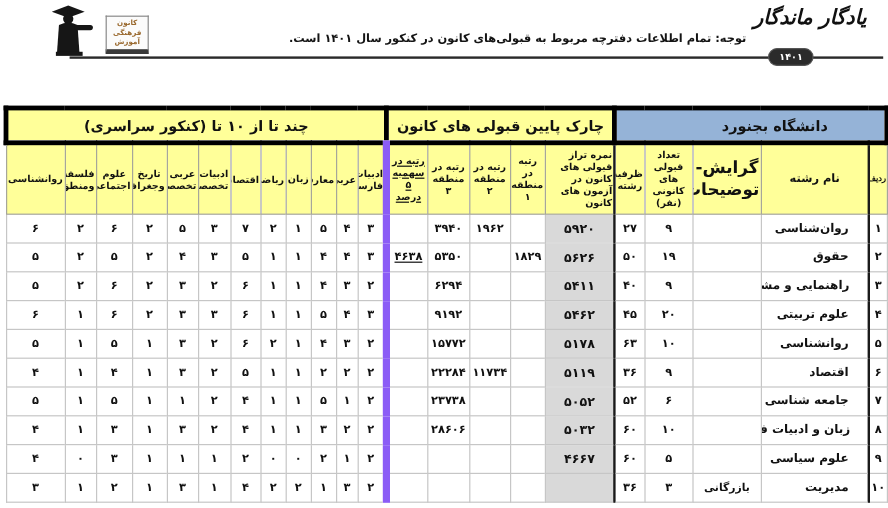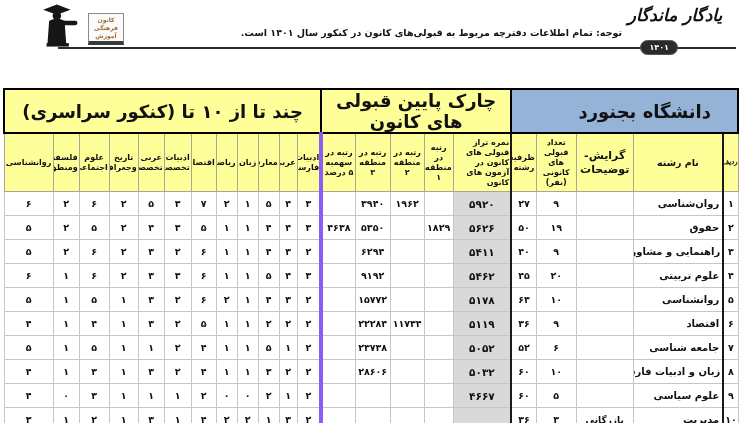--- a/index.html
+++ b/index.html
@@ -34,34 +34,34 @@
     position:absolute;top:88px;left:3px;width:734px;
     border-collapse:collapse;table-layout:fixed;
     border:1px solid #9a9a9a;
   }
   th,td{
     border:1px solid #c6c6c6;font-weight:bold;text-align:center;
     overflow:hidden;padding:0;color:#111;
   }
   thead th{background:#ffff99;border-color:#a6a69a;}
   tr.titles th{
-    font-size:18px;height:25px;border:2px solid #000000;background:#ffff99;
+    font-size:12px;height:25px;border:4px solid #000000;background:#ffff99;
   }
   tr.titles th.blue{background:#95b3d7;padding-left:40px;}
   tr.cols th{height:55px;font-size:8px;line-height:1.25;vertical-align:middle;padding:1px;}
   tr.cols th.col-name{font-size:9.5px;}
-  tr.cols th.col-gerayesh{font-size:11px;}
+  tr.cols th.col-gerayesh{font-size:14px;}
   tr.cols th.col-taraz{font-size:8px;text-align:right;}
   tr.cols th.col-radif{font-size:7px;padding:0;font-family:Liberation Serif, serif;}
   tbody td{height:23px;font-size:9.5px;background:#ffffff;}
-  tbody td.col-name{text-align:right;padding-right:3px;font-size:10px;white-space:nowrap;}
+  tbody td.col-name{text-align:right;padding-right:16px;font-size:10px;white-space:nowrap;}
   tbody td.col-gerayesh{font-size:9px;}
   tbody td.col-taraz{background:#d9d9d9;font-size:10.5px;}
   
-  .col-sahmiye{border-left:4px solid #8b5cf6;}
+  .col-sahmiye{border-left:6px solid #8b5cf6;text-decoration:underline;}
   .col-zarfiat{border-left:2px solid #1a1a1a;}
   .col-radif{border-left:2px solid #1a1a1a;}
 </style>
 </head>
 <body>
 
 <div class="topbar">
   <div class="logo">
     <svg width="48" height="46" viewBox="0 0 56 52">
       <polygon points="22,1 38,7 22,13 6,7" fill="#161616"></polygon>

